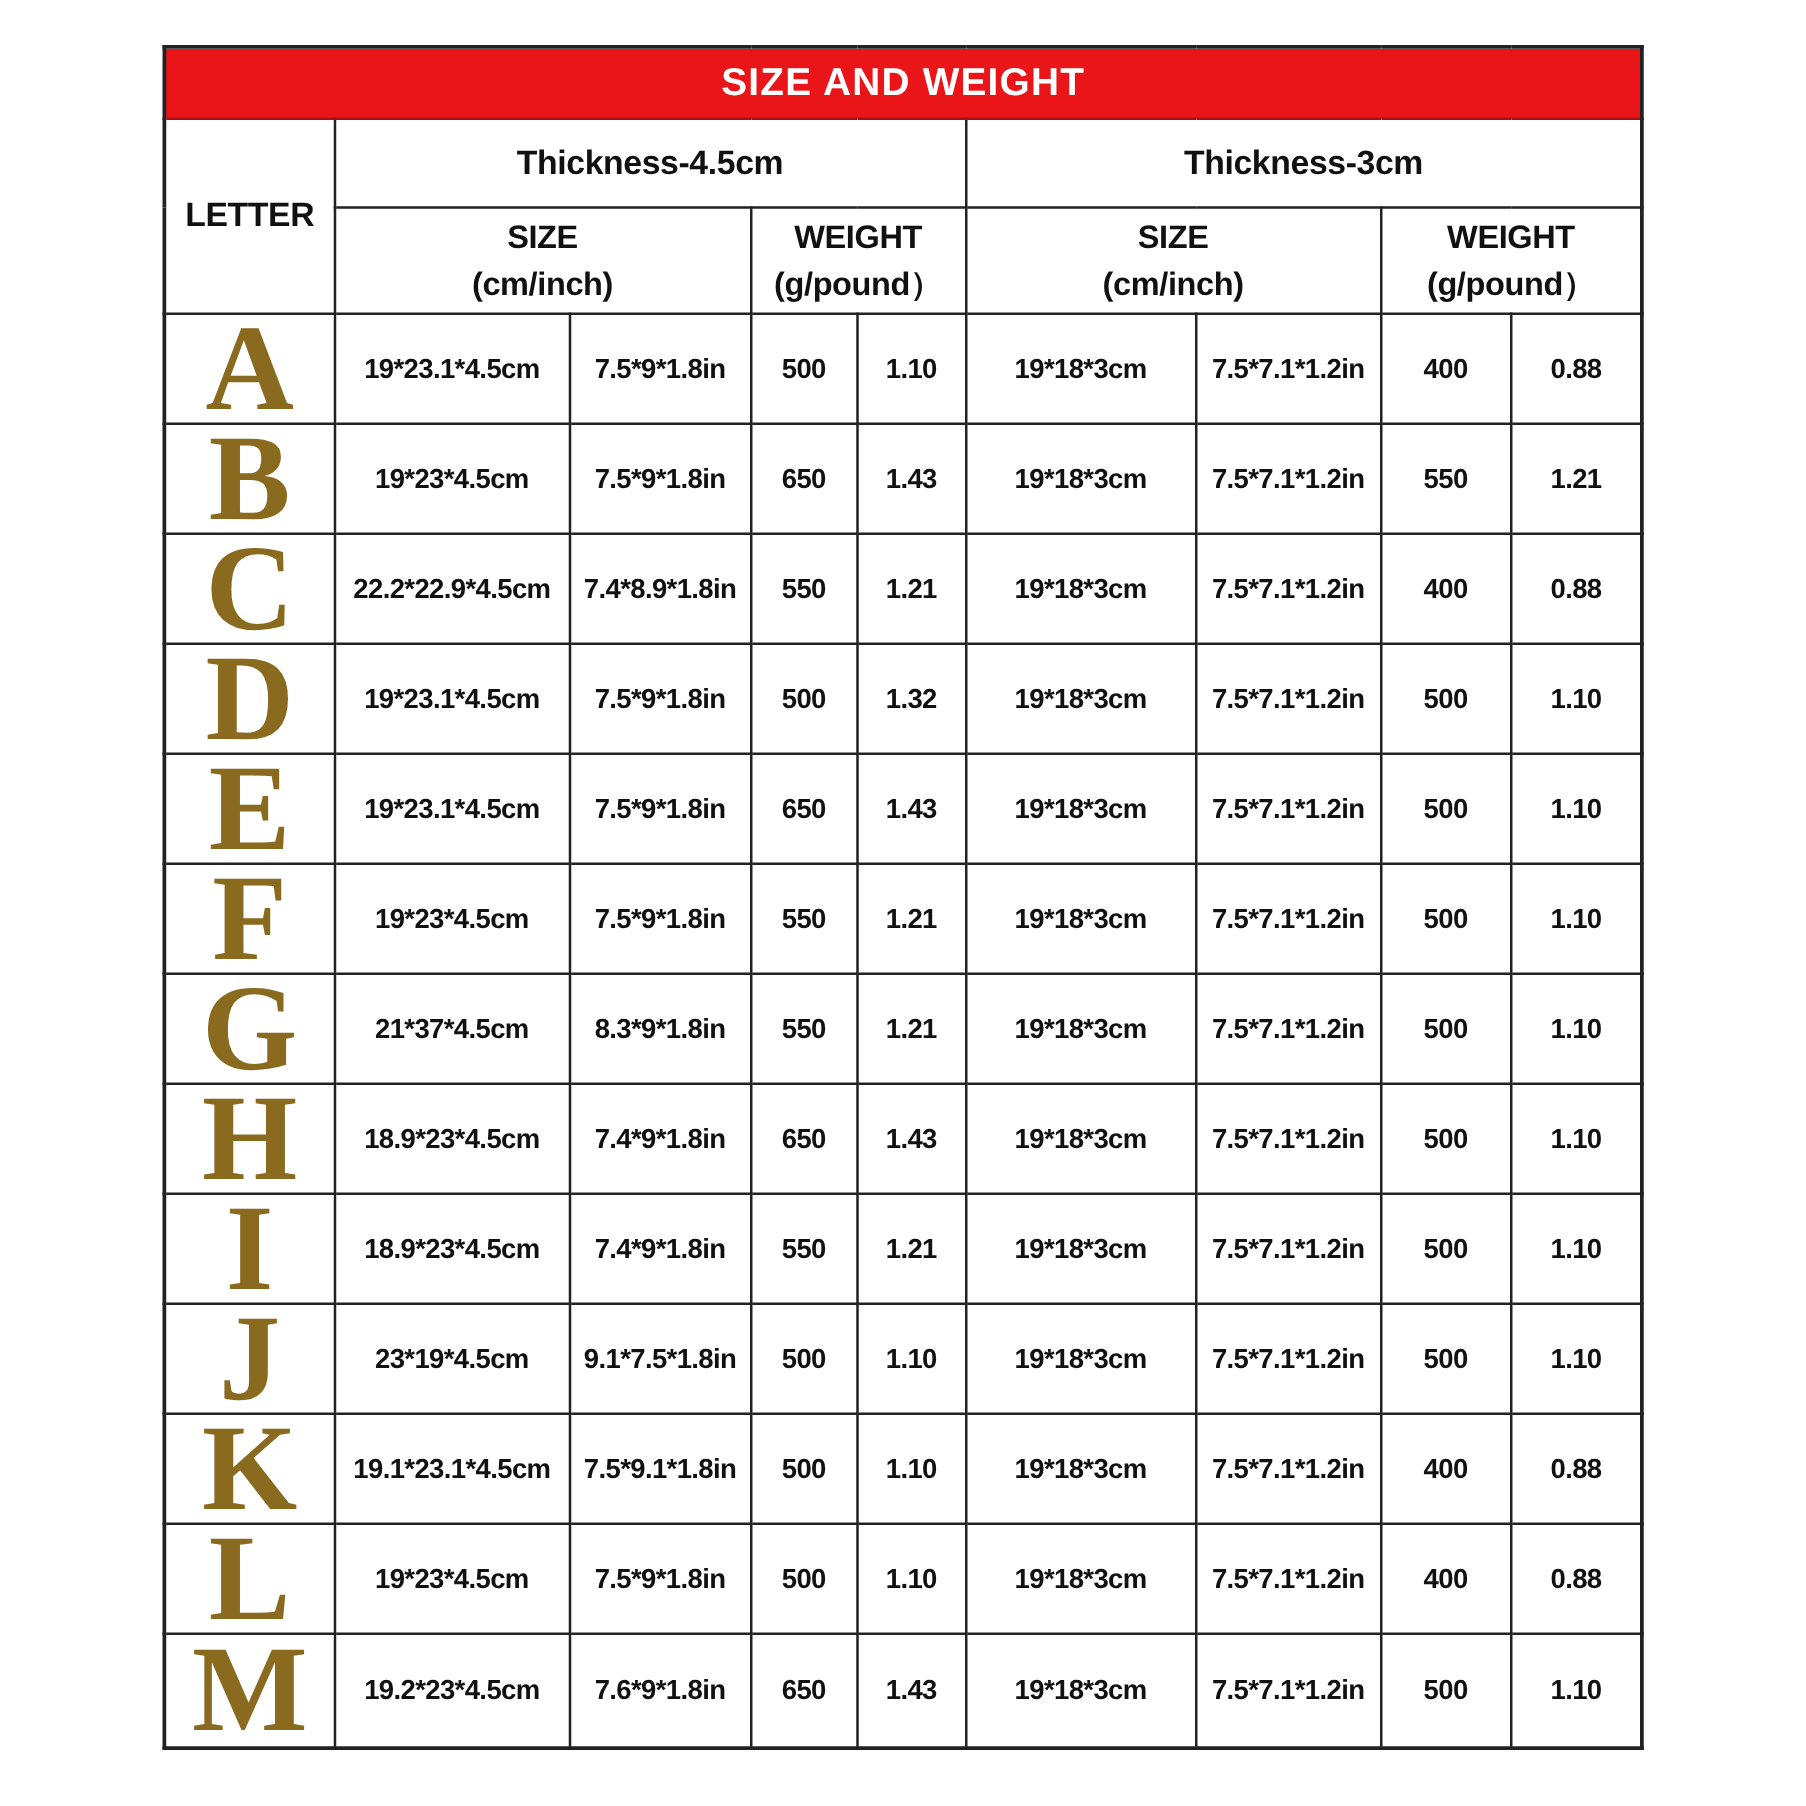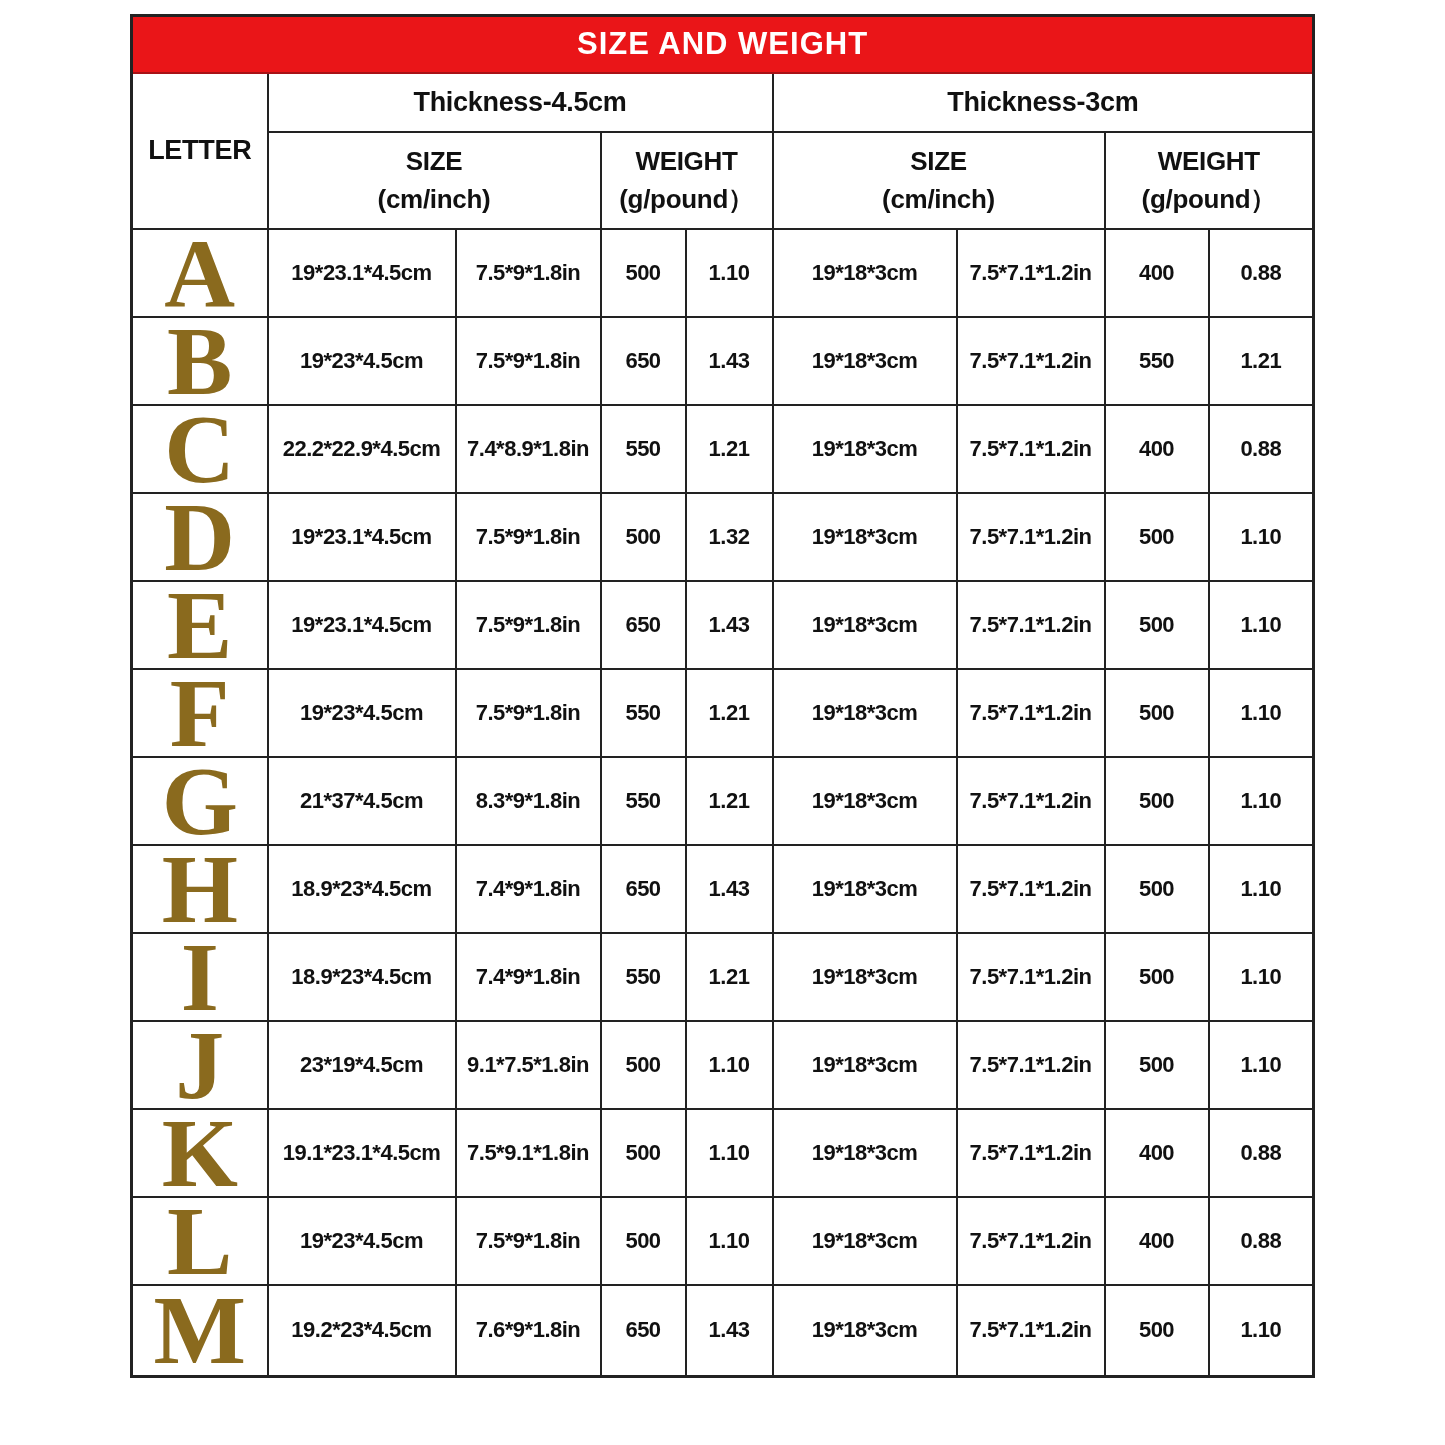--- a/index.html
+++ b/index.html
@@ -10,21 +10,21 @@
     font-family: "Liberation Sans", sans-serif;
   }
   .stage {
     position: relative;
     width: 1445px; height: 1445px;
     background: #ffffff;
     overflow: hidden;
   }
   table.sw {
     position: absolute;
-    left: 130px; top: 14px;
+    left: 130px; top: 36px;
     width: 1182px;
     border-collapse: collapse;
     table-layout: fixed;
     border: 3px solid #222222;
   }
   .sw th, .sw td {
     border: 2px solid #222222;
     text-align: center;
     vertical-align: middle;
     padding: 0;
@@ -34,32 +34,32 @@
   tr.title-row th {
     height: 57px;
     background: var(--title-bg, #ea1518);
     border: 2px solid var(--title-border, #a81216);
     color: var(--title-text, #ffffff);
     font-size: 31px;
     font-weight: bold;
     letter-spacing: 1px;
   }
   tr.group-row th {
-    height: 59px;
+    height: 71px;
     font-size: 27px;
     font-weight: bold;
     letter-spacing: -0.3px;
   }
   th.letter-head {
     font-size: 28px;
     font-weight: bold;
     margin-top: 45px;
   }
   tr.sub-row th {
-    height: 97px;
+    height: 85px;
     font-size: 26px;
     font-weight: bold;
     line-height: 38px;
     letter-spacing: -0.3px;
   }
   tbody tr { height: 88px; }
   tbody tr:last-child { height: 92px; }
   tbody td {
     border-top: 3px solid var(--row-divider, #4e4e4e);
     border-bottom: 3px solid var(--row-divider, #4e4e4e);

